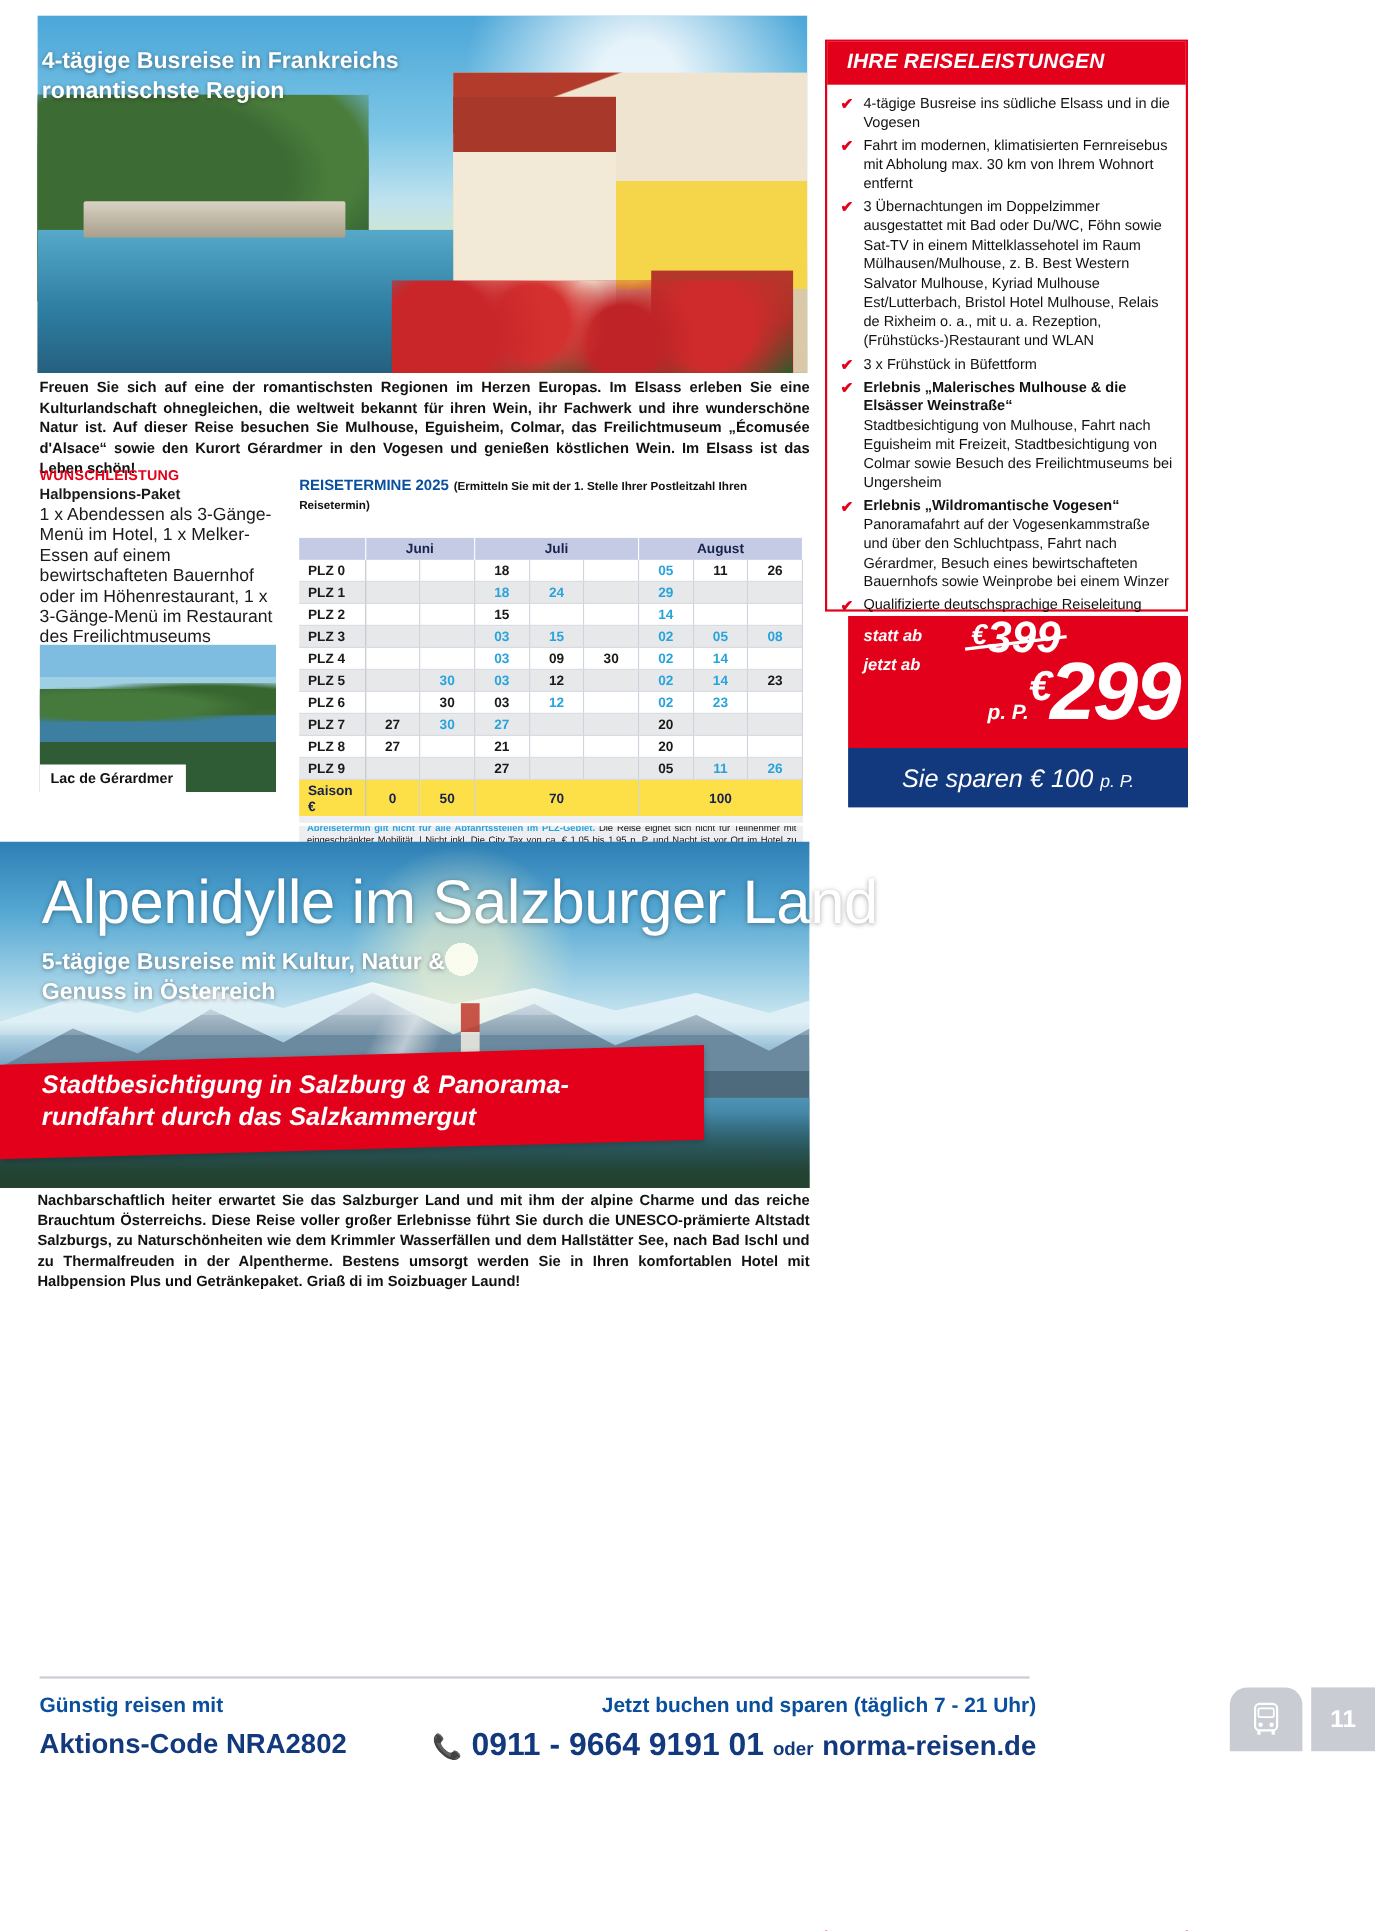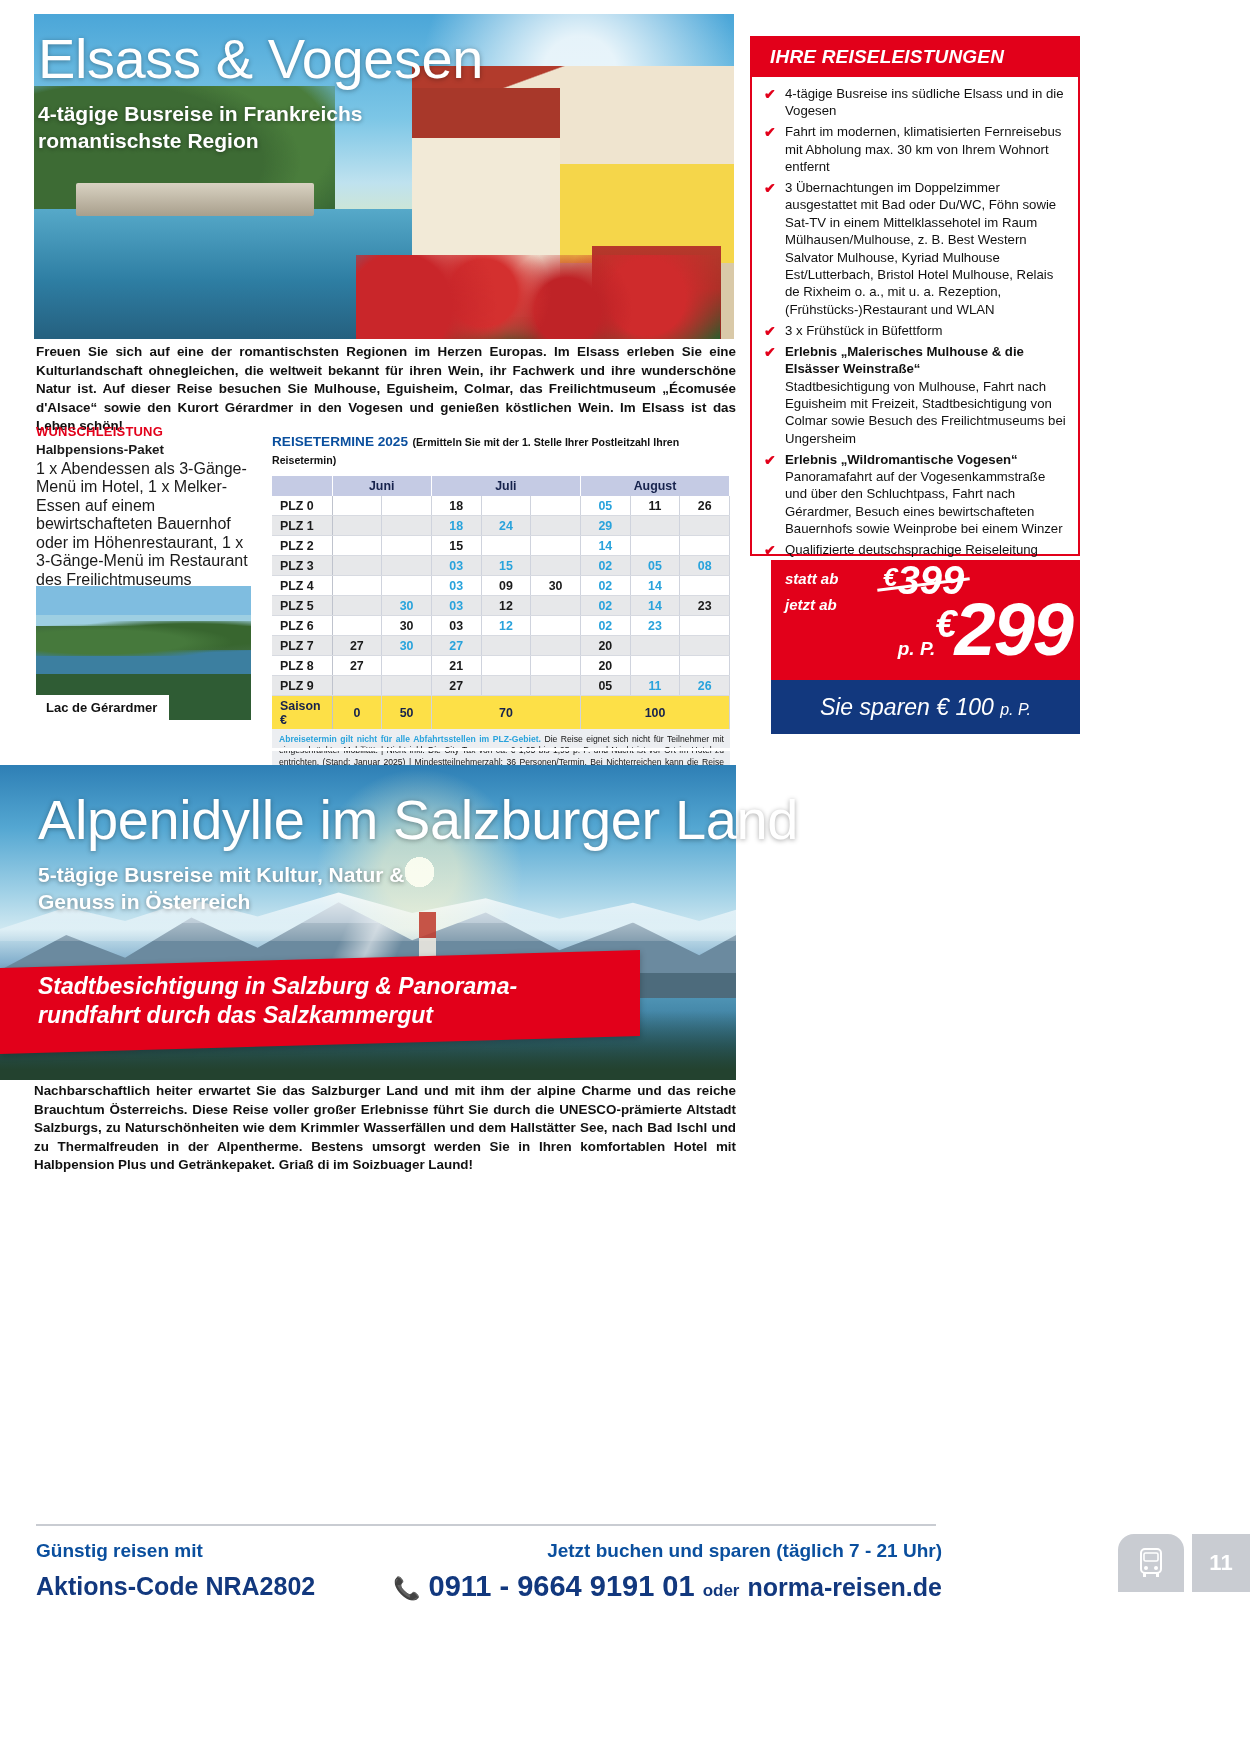--- a/index.html
+++ b/index.html
@@ -173,21 +173,21 @@
                radial-gradient(ellipse at 72% 40%, #38662f 0 38%, rgba(56,102,47,0) 60%);
   }
   .thumb-cap{
     position:absolute; left:0; bottom:0; background:#ffffff; color:#111;
     font-weight:700; font-size:13px; padding:5px 12px 5px 10px;
   }
 
   
   .table-block{ position:absolute; }
   .offer-1 .table-block{ left:272px; top:432px; width:458px; }
-  .tbl-head{ margin-bottom:8px; }
+  .tbl-head{ margin-bottom:21px; }
   .tbl-head .t1{ color:#0a4f9e; font-weight:700; font-size:13.6px; }
   .tbl-head .t2{ color:#111; font-weight:700; font-size:10.6px; }
 
   table.dates{ width:100%; border-collapse:collapse; font-size:12.4px; }
   table.dates th{
     background:#c5cbe4; color:#16224c; font-weight:700; font-size:12.4px;
     padding:3px 2px; text-align:center; border-right:1px solid #fff;
   }
   table.dates th.corner{ background:#c5cbe4; }
   table.dates td{
@@ -307,21 +307,20 @@
     <div class="hero">
       <div class="hero-sky"></div>
       <div class="hero-trees"></div>
       <div class="hero-houses"></div>
       <div class="hero-water"></div>
       <div class="hero-bridge"></div>
       <div class="hero-flowers"></div>
     </div>
 
     <div class="title-wrap">
-      <h1 class="big">Elsass &amp; Vogesen</h1>
       <div class="subtitle">4-tägige Busreise in Frankreichs<br>romantischste Region</div>
     </div>
 
     <p class="intro">Freuen Sie sich auf eine der romantischsten Regionen im Herzen Europas. Im Elsass erleben Sie eine Kulturlandschaft ohnegleichen, die weltweit bekannt für ihren Wein, ihr Fachwerk und ihre wunderschöne Natur ist. Auf dieser Reise besuchen Sie Mulhouse, Eguisheim, Colmar, das Freilichtmuseum „Écomusée d'Alsace“ sowie den Kurort Gérardmer in den Vogesen und genießen köstlichen Wein. Im Elsass ist das Leben schön!</p>
 
     <div class="wunsch">
       <h3>WUNSCHLEISTUNG</h3>
       <div class="b">Halbpensions-Paket</div>
       <p>1 x Abendessen als 3-Gänge-Menü im Hotel, 1 x Melker-Essen auf einem bewirtschafteten Bauernhof oder im Höhenrestaurant, 1 x 3-Gänge-Menü im Restaurant des Freilichtmuseums</p>
       <div class="priceline">

